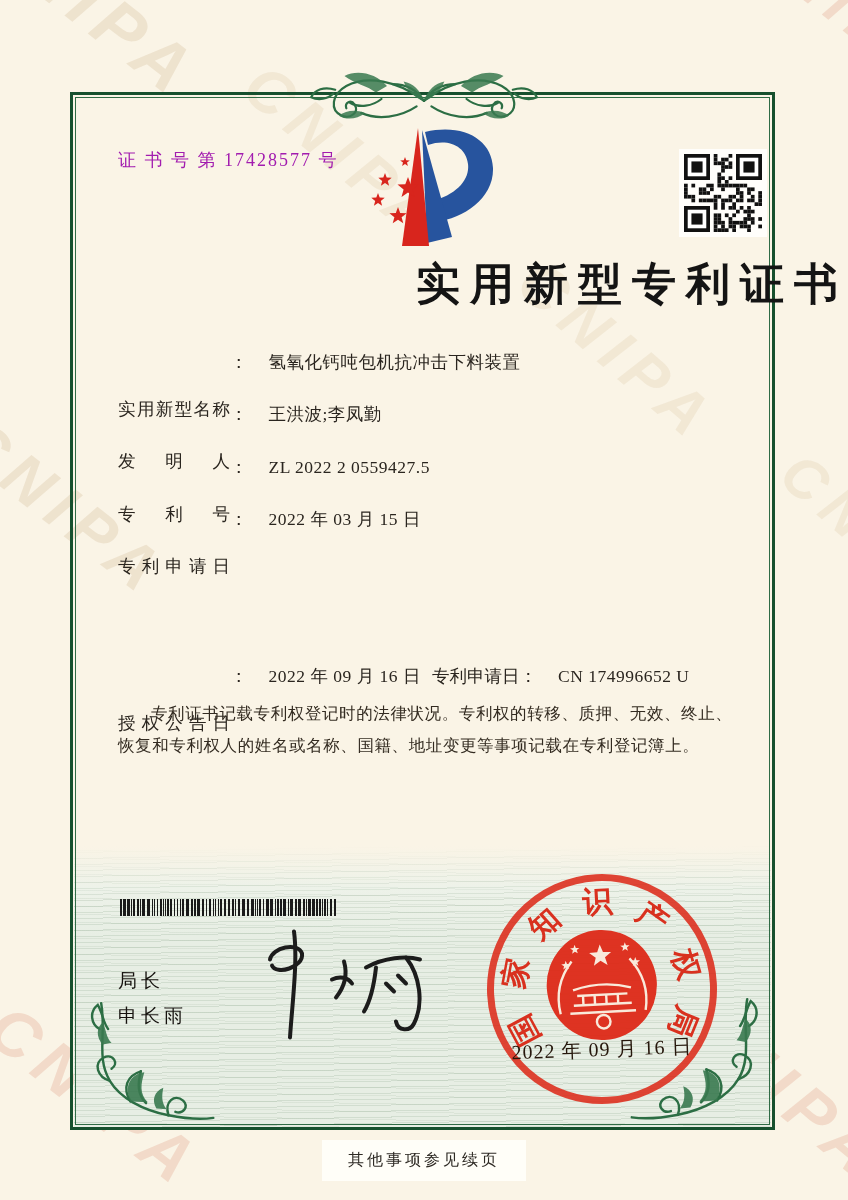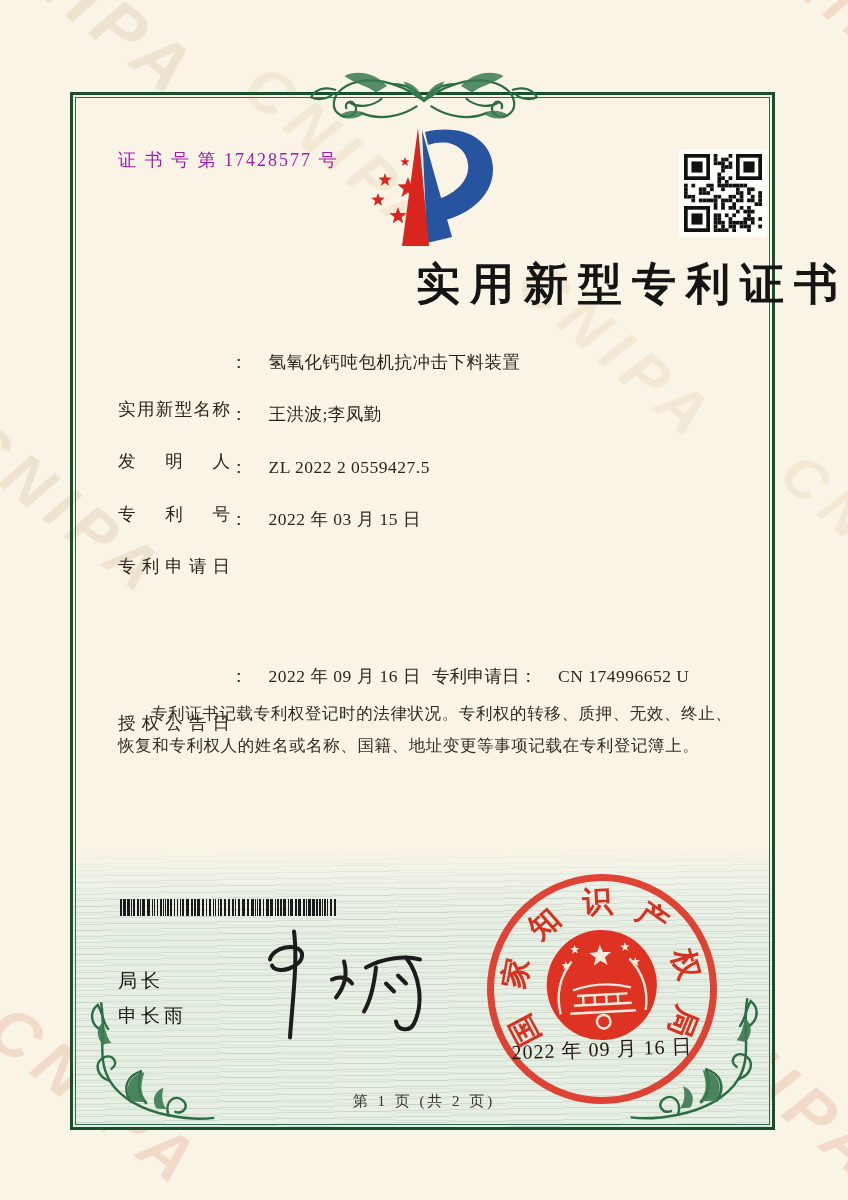--- a/index.html
+++ b/index.html
@@ -437,15 +437,15 @@
           <path d="M40,70 v10 M52,70 v10 M64,70 v10 M76,70 v10"></path>
           <path d="M26,88 h68"></path>
           <circle cx="60" cy="98" r="7"></circle>
           <path d="M16,88 Q10,58 30,34"></path>
           <path d="M104,88 Q110,58 90,34"></path>
         </g>
       </svg>
     </div>
     <div class="seal-date">2022 年 09 月 16 日</div>
 
-    <div class="page-num">第 1 页 (共 2 页)</div>
+    <div class="note-box">其他事项参见续页</div>
   </div>
 </div>
 
 </body></html>

